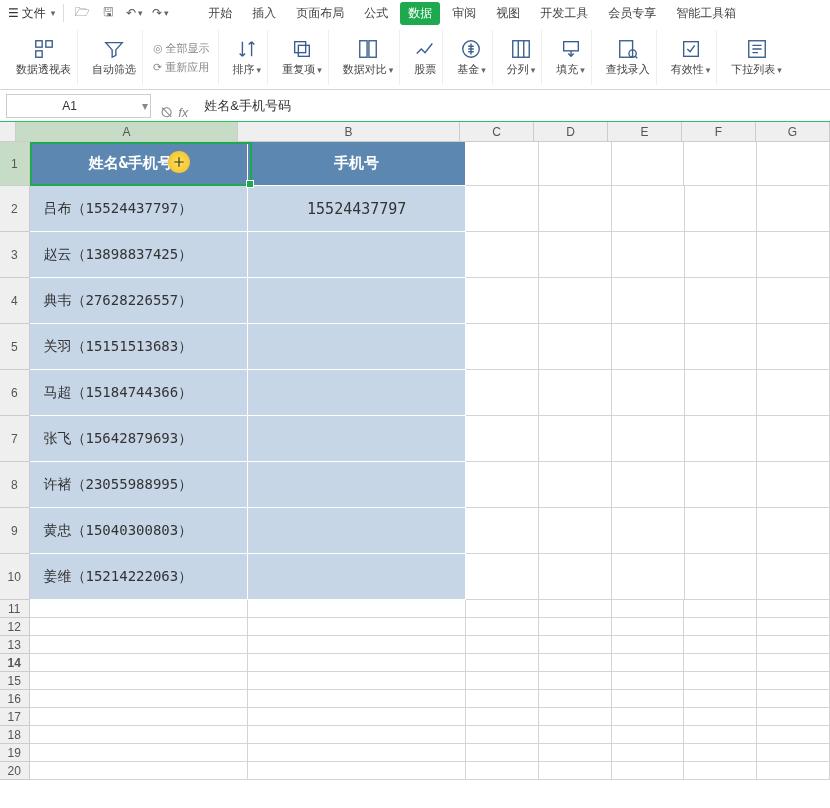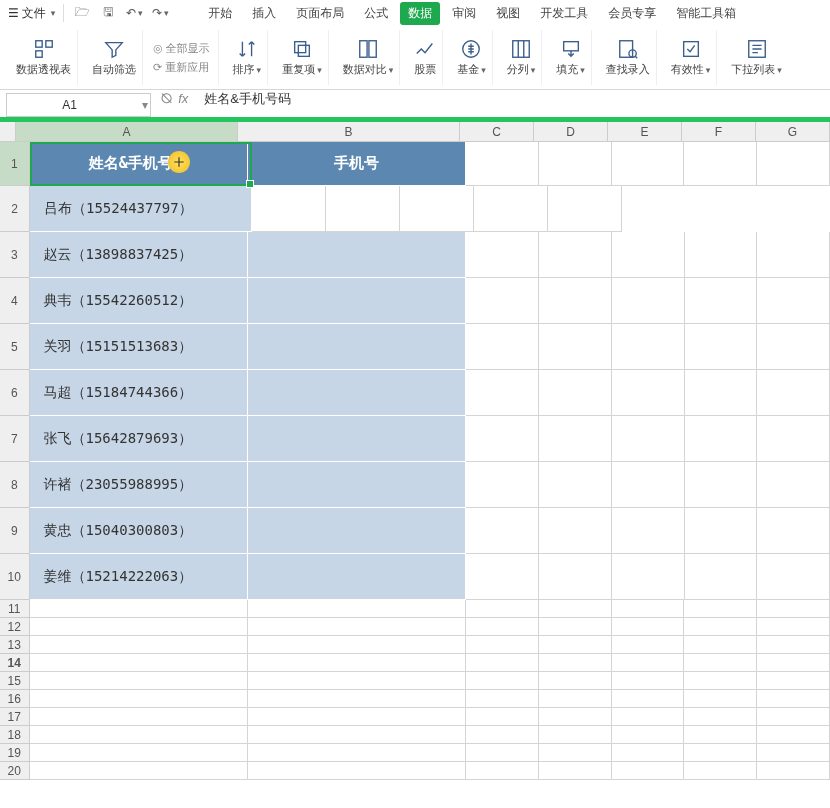--- a/index.html
+++ b/index.html
@@ -10,21 +10,21 @@
 .topbar-icon{width:20px;height:20px;display:flex;align-items:center;justify-content:center;color:#555;cursor:pointer;}
 .tabs{display:flex;align-items:center;padding:0 4px;gap:4px;margin-left:20px;}
 .tab{padding:3px 8px;color:#444;cursor:pointer;font-size:12px;}
 .tab.active{background:#1fa94e;color:#fff;border-radius:3px;}
 .ribbon{height:64px;background:#fff;border-bottom:1px solid #d6d6d6;display:flex;align-items:center;padding:4px 10px;gap:8px;}
 .ribbon-group{display:flex;flex-direction:column;align-items:center;justify-content:center;padding:0 6px;border-right:1px solid #eee;height:100%;gap:2px;font-size:11px;color:#444;}
 .ribbon-group:last-child{border-right:none;}
 .ribbon-icon{width:22px;height:22px;color:#3b5e8c;display:flex;align-items:center;justify-content:center;}
 .ribbon-mini{display:flex;align-items:center;gap:3px;font-size:11px;color:#888;padding:1px 2px;}
 .ribbon-stacked{display:flex;flex-direction:column;gap:2px;justify-content:center;height:100%;}
-.formula-bar{height:32px;background:#fff;border-bottom:5px solid #22c55e;display:flex;align-items:flex-start;padding:0 2px;}
+.formula-bar{height:32px;background:#fff;border-bottom:1px solid #22c55e;display:flex;align-items:flex-end;padding:0 2px;}
 .name-box{width:145px;height:24px;border:1px solid #ccc;display:flex;align-items:center;justify-content:center;position:relative;padding-right:18px;margin: 3px 0 3px 4px;}
 .name-box .dd{position:absolute;right:2px;color:#888;}
 .fx-icons{display:flex;align-items:center;gap:6px;margin:0 10px;color:#888;}
 .fx-input{flex:1;height:24px;padding:0 6px;font-size:13px;}
 .sheet-area{position:relative;}
 .col-headers{display:flex;height:20px;background:#efefef;border-bottom:1px solid #ccc;}
 .corner{width:30px;height:20px;background:#efefef;border-right:1px solid #ccc;border-bottom:1px solid #ccc;}
 .col-header{border-right:1px solid #ccc;display:flex;align-items:center;justify-content:center;font-size:12px;color:#555;background:#efefef;}
 .col-header.selected{background:#c7dcc7;}
 .rows{}
@@ -221,39 +221,40 @@
         <div class="cell hdr-cell" style="width: 222px; height: 44px;">手机号</div>
         <div class="cell " style="width: 74px; height: 44px;"></div>
         <div class="cell " style="width: 74px; height: 44px;"></div>
         <div class="cell " style="width: 74px; height: 44px;"></div>
         <div class="cell " style="width: 74px; height: 44px;"></div>
         <div class="cell " style="width: 74px; height: 44px;"></div>
       </div>
       <div class="row">
         <div class="row-header" style="height: 46px;">2</div>
         <div class="cell data-cell-a" style="width: 222px; height: 46px;">吕布（15524437797）</div>
+        <div class="cell data-cell-b" style="width: 222px; height: 46px;">15524437797</div>
         <div class="cell " style="width: 74px; height: 46px;"></div>
         <div class="cell " style="width: 74px; height: 46px;"></div>
         <div class="cell " style="width: 74px; height: 46px;"></div>
         <div class="cell " style="width: 74px; height: 46px;"></div>
         <div class="cell " style="width: 74px; height: 46px;"></div>
       </div>
       <div class="row">
         <div class="row-header" style="height: 46px;">3</div>
         <div class="cell data-cell-a" style="width: 222px; height: 46px;">赵云（13898837425）</div>
         <div class="cell data-cell-b" style="width: 222px; height: 46px;"></div>
         <div class="cell " style="width: 74px; height: 46px;"></div>
         <div class="cell " style="width: 74px; height: 46px;"></div>
         <div class="cell " style="width: 74px; height: 46px;"></div>
         <div class="cell " style="width: 74px; height: 46px;"></div>
         <div class="cell " style="width: 74px; height: 46px;"></div>
       </div>
       <div class="row">
         <div class="row-header" style="height: 46px;">4</div>
-        <div class="cell data-cell-a" style="width: 222px; height: 46px;">典韦（15542260512）</div>
+        <div class="cell data-cell-a" style="width: 222px; height: 46px;">典韦（27628226557）</div>
         <div class="cell data-cell-b" style="width: 222px; height: 46px;"></div>
         <div class="cell " style="width: 74px; height: 46px;"></div>
         <div class="cell " style="width: 74px; height: 46px;"></div>
         <div class="cell " style="width: 74px; height: 46px;"></div>
         <div class="cell " style="width: 74px; height: 46px;"></div>
         <div class="cell " style="width: 74px; height: 46px;"></div>
       </div>
       <div class="row">
         <div class="row-header" style="height: 46px;">5</div>
         <div class="cell data-cell-a" style="width: 222px; height: 46px;">关羽（15151513683）</div>

